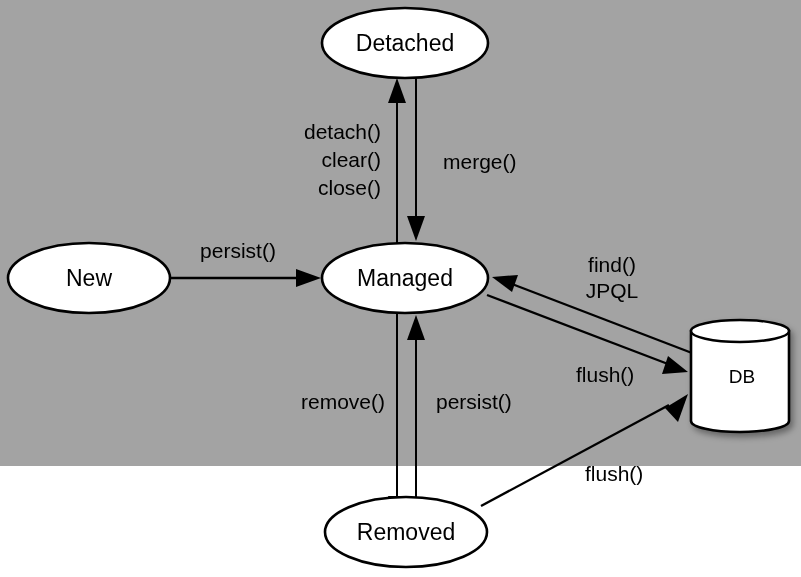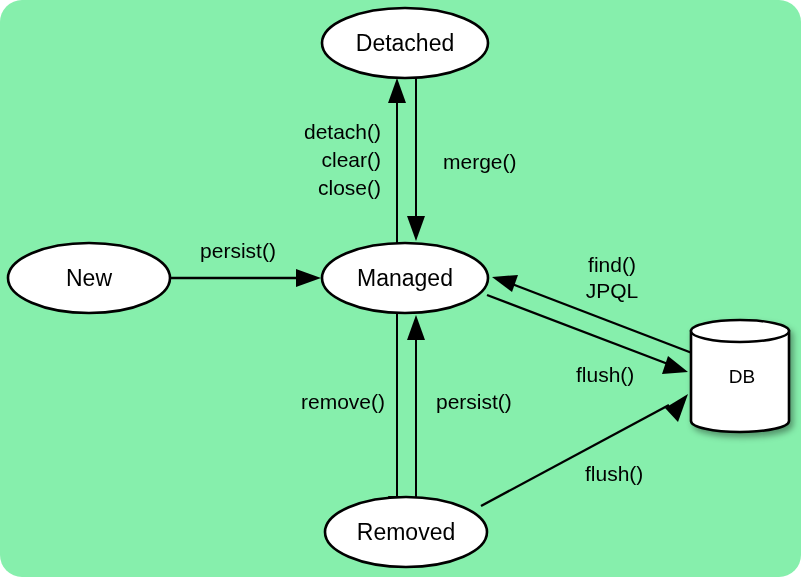--- a/index.html
+++ b/index.html
@@ -9,23 +9,22 @@
   }
   body {
     width: 801px;
     height: 577px;
     font-family: "Liberation Sans", sans-serif;
     overflow: hidden;
   }
   #diagram-root {
     position: relative;
     width: 801px;
-    height: 577px;
-    background: #86efac;
-    border-radius: 22px;
+    height: 466px;
+    background: #a3a3a3;
   }
   svg.diagram-canvas {
     display: block;
     width: 801px;
     height: 577px;
   }
   .node-shape {
     fill: #ffffff;
     stroke: #000000;
     stroke-width: 2.6;

